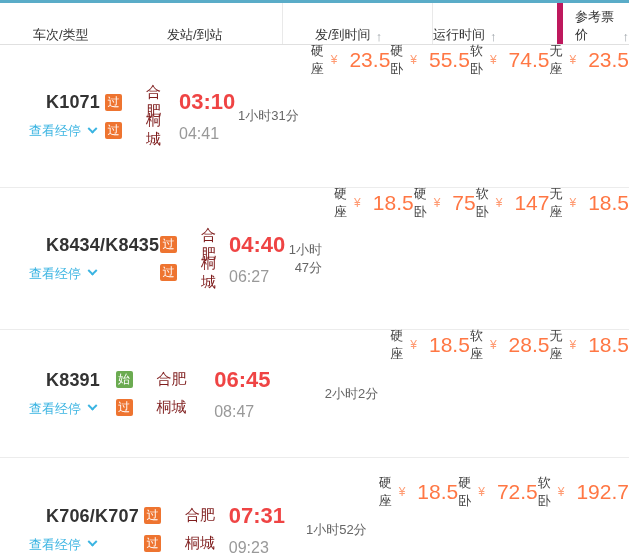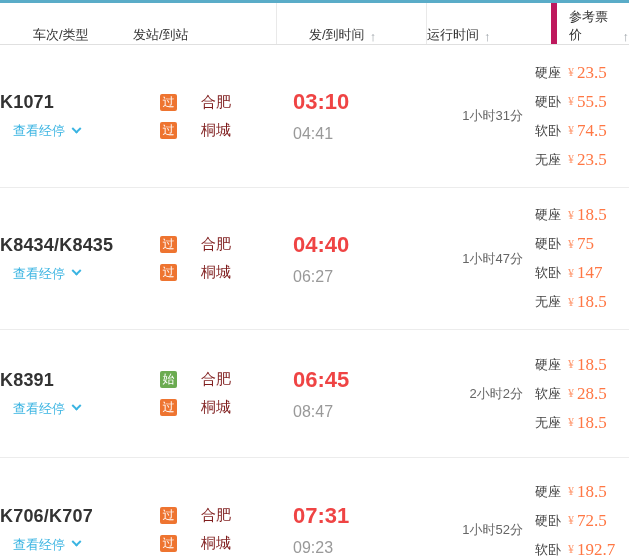--- a/index.html
+++ b/index.html
@@ -19,38 +19,38 @@
   .header {
     display: flex;
     height: 42px;
     align-items: stretch;
     border-bottom: 1px solid #e0e0e0;
     font-size: 13px;
     color: #333;
   }
   .h { display: flex; align-items: flex-end; height: 100%; }
   .h1 { width: 133px; padding-left: 33px; }
-  .h2 { width: 115px; }
-  .h3 { width: 150px; padding-left: 32px; border-left: 1px solid #e9e9e9; margin-left: 28px; }
+  .h2 { width: 115px; margin-left: 34px; }
+  .h3 { width: 150px; padding-left: 32px; border-left: 1px solid #e9e9e9; }
   .h4 { width: 125px; border-left: 1px solid #e9e9e9; }
   .h5 { flex: 1;     padding-left: 12px; border-left: 6px solid #be185d; }
   .sort { color: #9aa0a6; margin-left: 5px; font-size: 13px; }
   
   .row {
     display: flex;
     align-items: center;
     border-bottom: 1px solid #ececec;
   }
   .row:nth-child(1) { height: 143px; }
   .row:nth-child(2) { height: 142px; }
   .row:nth-child(3) { height: 128px; }
   .row:nth-child(4) { height: 143px; border-bottom: none; }
   .c1 { width: 155px; }
-  .train-no { font-size: 18px; font-weight: bold; color: #333; letter-spacing: .2px; }
-  .stops-link { padding-left: 13px; margin-top: 9px; display: flex; align-items: center; color: #3ab4e2; font-size: 13px; cursor: pointer; font-family: Liberation Serif, serif; }
+  .train-no { font-size: 18px; font-weight: bold; color: #333; padding-left: 46px; letter-spacing: .2px; }
+  .stops-link { padding-left: 29px; margin-top: 9px; display: flex; align-items: center; color: #3ab4e2; font-size: 13px; cursor: pointer; font-family: Liberation Serif, serif; }
   .chev {
     width: 7px; height: 7px;
     border-right: 2px solid #3ab4e2;
     border-bottom: 2px solid #3ab4e2;
     transform: rotate(45deg) translate(-2px,-2px);
     margin-left: 8px;
   }
   .c2 { width: 125px; padding-left: 5px; }
   .st { display: flex; align-items: center; height: 28px; }
   .badge {
@@ -58,26 +58,26 @@
     border-radius: 2px;
     color: #fff; font-size: 12px; line-height: 17px; text-align: center;
   }
   .badge-pass  { background: #ee7430; }
   .badge-start { background: #6bab51; }
   .st-name { margin-left: 24px; font-size: 15px; color: #7f1d1d; }
   .c3 { width: 118px; padding-left: 13px; }
   .dep { font-size: 22px; font-weight: bold; color: #ef4444; }
   .arr { font-size: 16px; color: #999; margin-top: 10px; }
   .c4 { width: 125px; text-align: right; font-size: 13px; color: #666; }
-  .c5 { flex: 1; align-self: stretch; padding-left: 12px; display: flex; flex-direction: column; justify-content: center; font-family: Liberation Serif, serif; }
+  .c5 { flex: 1; align-self: stretch; padding-left: 12px; display: flex; flex-direction: row; justify-content: center; }
   .row:last-child .c5 { justify-content: flex-start; padding-top: 19px; }
   .price { display: flex; align-items: center; height: 29px; }
   .seat { font-size: 13px; color: #444; }
   .yen  { font-size: 12px; color: #ff9b73; margin-left: 7px; }
-  .amt  { font-size: 17px; color: #ff7744; margin-left: 3px; }
+  .amt  { font-size: 21px; color: #ff7744; margin-left: 12px; }
 </style>
 </head>
 <body>
 
 <div class="timetable">
   <div class="header">
     <div class="h h1">
       <span>车次/类型</span>
     </div>
     <div class="h h2">

